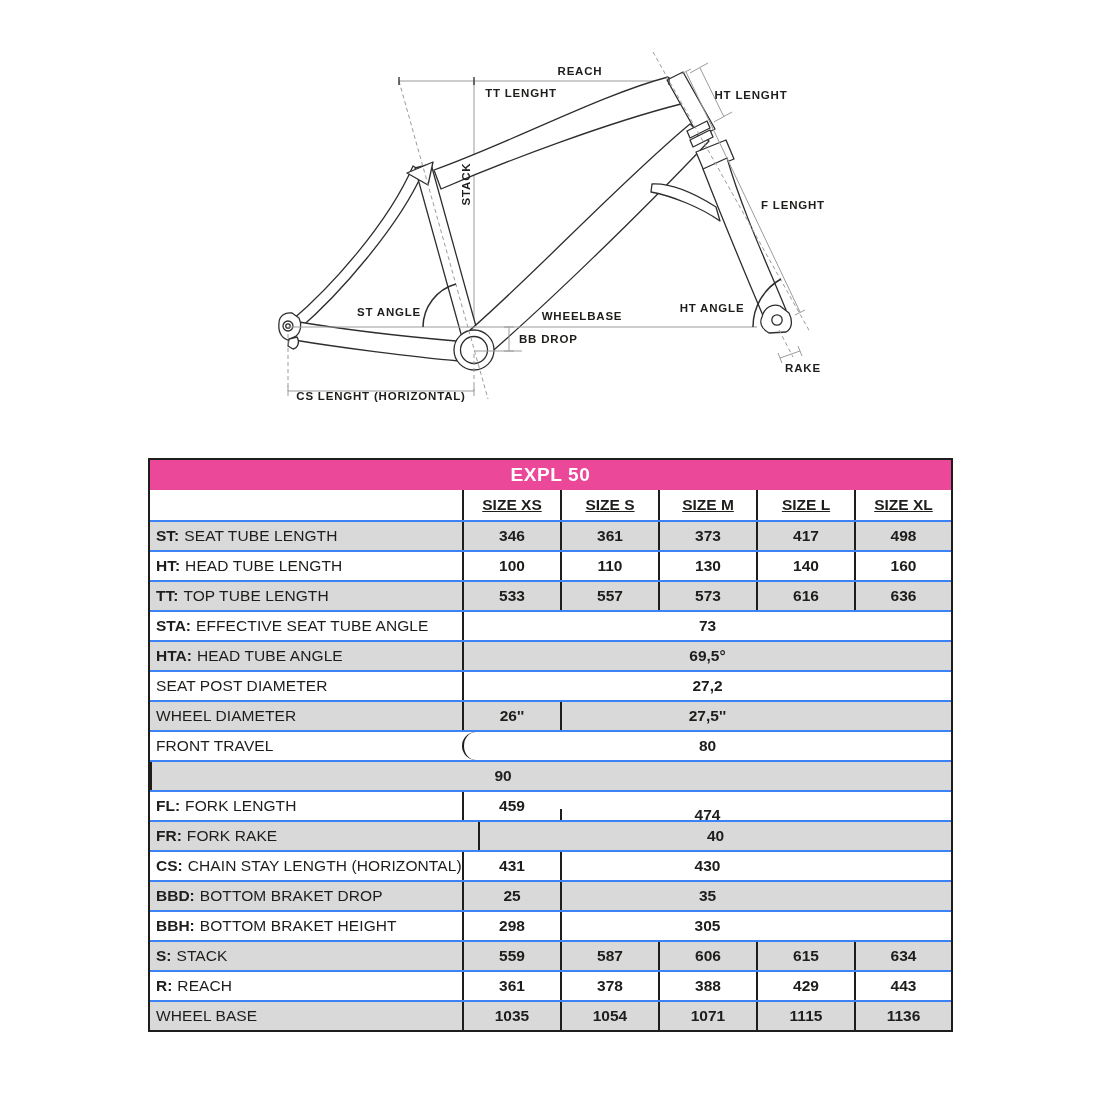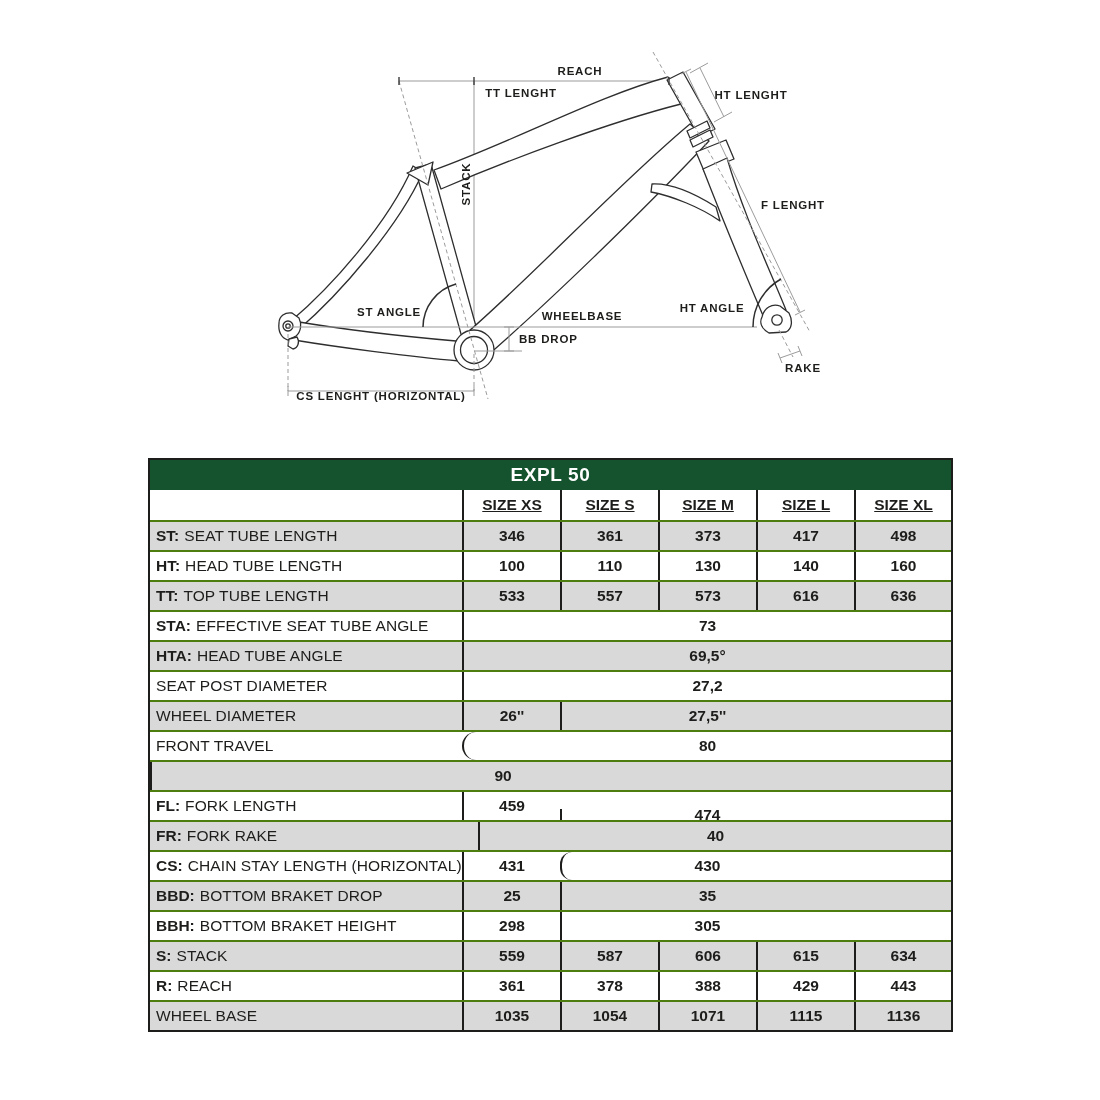--- a/index.html
+++ b/index.html
@@ -17,27 +17,27 @@
   .dlabel{
     font-family:"Liberation Sans",sans-serif;font-weight:bold;font-size:11.5px;
     letter-spacing:0.8px;fill:#1d1d1b;
   }
   
   .spec-table{
     position:absolute;left:148px;top:458px;width:805px;box-sizing:border-box;
     border:2px solid #1d1d1b;background:#fff;
   }
   .title-bar{
-    height:30px;background:#14532d;color:#ffffff;display:flex;
+    height:30px;background:#ec4899;color:#ffffff;display:flex;
     align-items:center;justify-content:center;font-weight:bold;font-size:19px;
     letter-spacing:0.6px;
   }
   .t-row{
     display:grid;grid-template-columns:312px 98px 98px 98px 98px auto;
-    height:30px;box-sizing:border-box;border-top:2px solid #4d7c0f;
+    height:30px;box-sizing:border-box;border-top:2px solid #3b82f6;
   }
   .t-row.header-row{border-top:none;text-decoration:underline;}
   .t-row.shade{background:#d9d9d9;}
   .cell{
     display:flex;align-items:center;justify-content:center;
     box-sizing:border-box;border-left:2px solid #1d1d1b;
     font-size:15.5px;font-weight:bold;white-space:nowrap;overflow:hidden;
   }
   .cell.label-cell{justify-content:flex-start;padding-left:6px;border-left:none;}
   .cell .pfx{font-weight:bold;margin-right:5px;}
@@ -226,21 +226,21 @@
           <span class="lab">FORK RAKE</span>
         </div>
         <div class="cell val" style="grid-column: span 5; margin-left: 16px;">40</div>
       </div>
       <div class="t-row">
         <div class="cell label-cell">
           <span class="pfx">CS:</span>
           <span class="lab">CHAIN STAY LENGTH (HORIZONTAL)</span>
         </div>
         <div class="cell val">431</div>
-        <div class="cell val align-m" style="grid-column: span 4; border-radius: 12px;">430</div>
+        <div class="cell val align-m" style="grid-column: span 4;">430</div>
       </div>
       <div class="t-row shade">
         <div class="cell label-cell">
           <span class="pfx">BBD:</span>
           <span class="lab">BOTTOM BRAKET DROP</span>
         </div>
         <div class="cell val">25</div>
         <div class="cell val align-m" style="grid-column: span 4;">35</div>
       </div>
       <div class="t-row">

